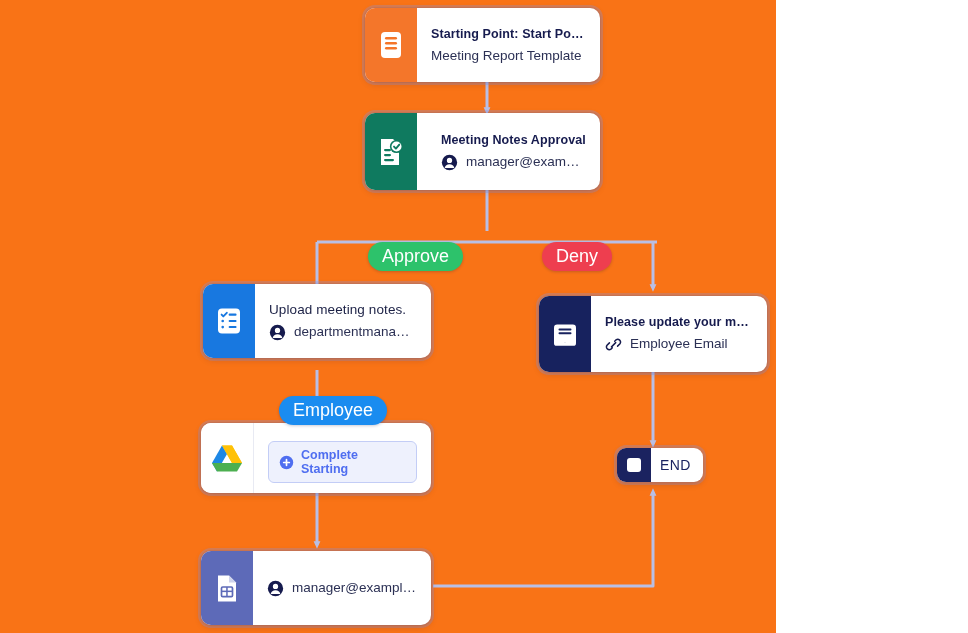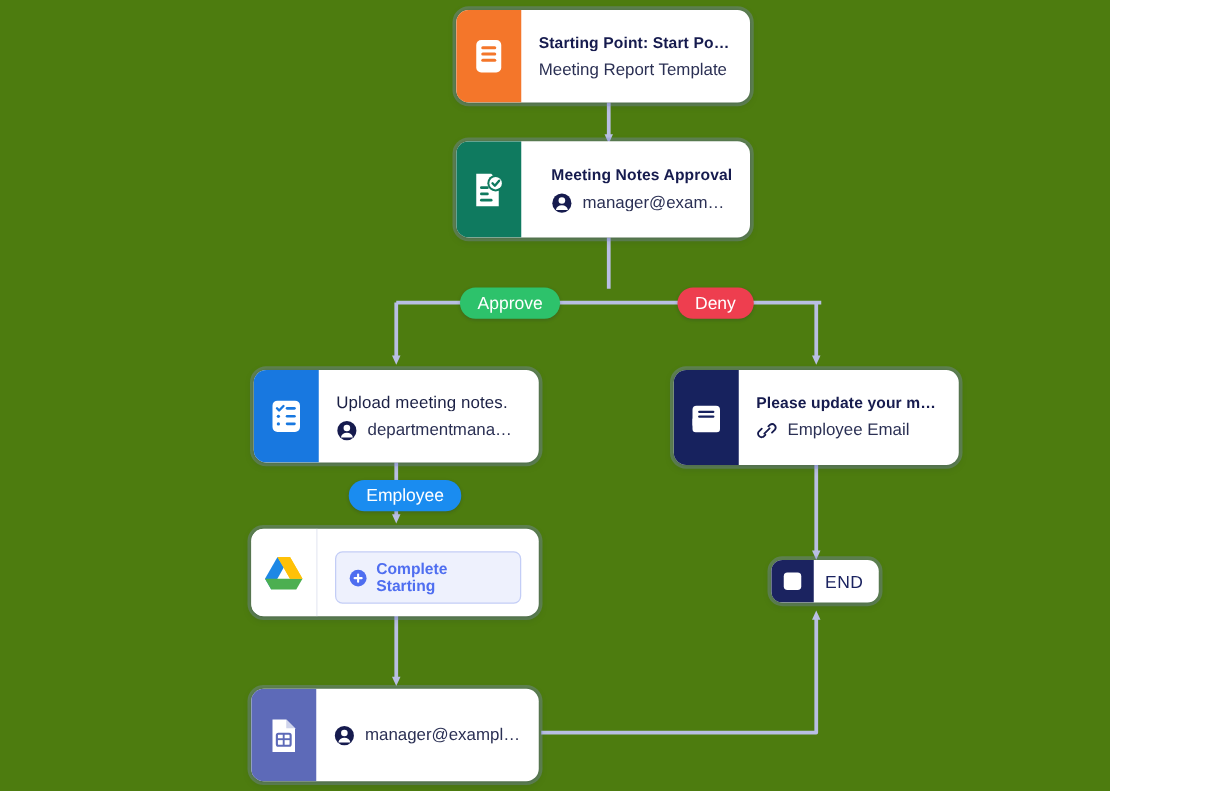--- a/index.html
+++ b/index.html
@@ -6,23 +6,23 @@
     margin: 0;
     padding: 0;
     background: #ffffff;
   }
   body {
     font-family: "Liberation Sans", sans-serif;
     -webkit-font-smoothing: antialiased;
   }
   #canvas {
     position: relative;
-    width: 888px;
+    width: 776px;
     height: 633px;
-    background: #4d7c0f;
+    background: #f97316;
     overflow: hidden;
   }
   #edges {
     position: absolute;
     left: 0; top: 0;
     width: 968px;
     height: 633px;
     pointer-events: none;
   }
 
@@ -80,25 +80,26 @@
     text-overflow: ellipsis;
     white-space: nowrap;
   }
 
   
   .pill {
     position: absolute;
     z-index: 8;
     border-radius: 999px;
     color: #ffffff;
-    font-size: 14px;
+    font-size: 18px;
     padding: 5px 14px 6px;
     line-height: 1;
     white-space: nowrap;
     box-shadow: 0 1px 3px rgba(20,25,70,.22);
+    margin-top: 12px;
   }
 
   
   .end-node {
     position: absolute;
     display: flex;
     align-items: center;
     background: #ffffff;
     border-radius: 9px;
     box-shadow: 0 2px 7px rgba(20,25,70,.20), 0 0 0 3px rgba(140,150,230,.30);
@@ -237,21 +238,21 @@
         </span>
         <span class="txt">manager@example.com</span>
       </div>
     </div>
   </div>
 
   <div class="pill" style="left:368px; top:230px; background:#2dc26b;">Approve</div>
 
   <div class="pill" style="left:542px; top:230px; background:#ee3e4f;">Deny</div>
 
-  <div class="node selected" style="left:203px; top:296px; width:228px; height:74px;">
+  <div class="node selected" style="left:203px; top:284px; width:228px; height:74px;">
     <div class="icon-panel" style="background:#1878e0;">
       <svg width="26" height="28" viewBox="0 0 26 28" aria-hidden="true">
         <rect x="2" y="1.5" width="22" height="25" rx="4" fill="#ffffff"></rect>
         <path d="M5.6 7.6 l1.7 1.8 L10.8 5.8" stroke="#1878e0" stroke-width="1.9" fill="none" stroke-linecap="round" stroke-linejoin="round"></path>
         <rect x="12.6" y="6.6" width="8" height="2.1" rx="1.05" fill="#1878e0"></rect>
         <rect x="5.4" y="12.7" width="2.6" height="2.6" rx="1.3" fill="#1878e0"></rect>
         <rect x="12.6" y="12.9" width="8" height="2.1" rx="1.05" fill="#1878e0"></rect>
         <rect x="5.4" y="18.8" width="2.6" height="2.6" rx="1.3" fill="#1878e0"></rect>
         <rect x="12.6" y="19.0" width="8" height="2.1" rx="1.05" fill="#1878e0"></rect>
       </svg>

